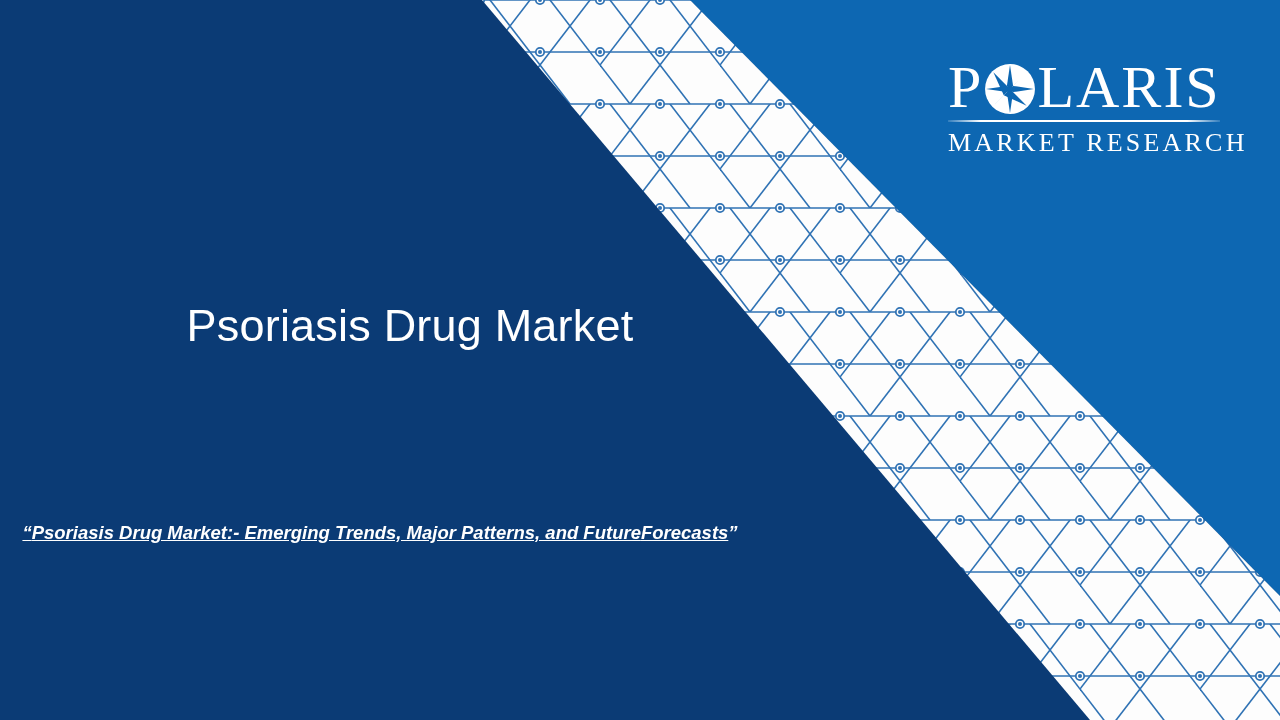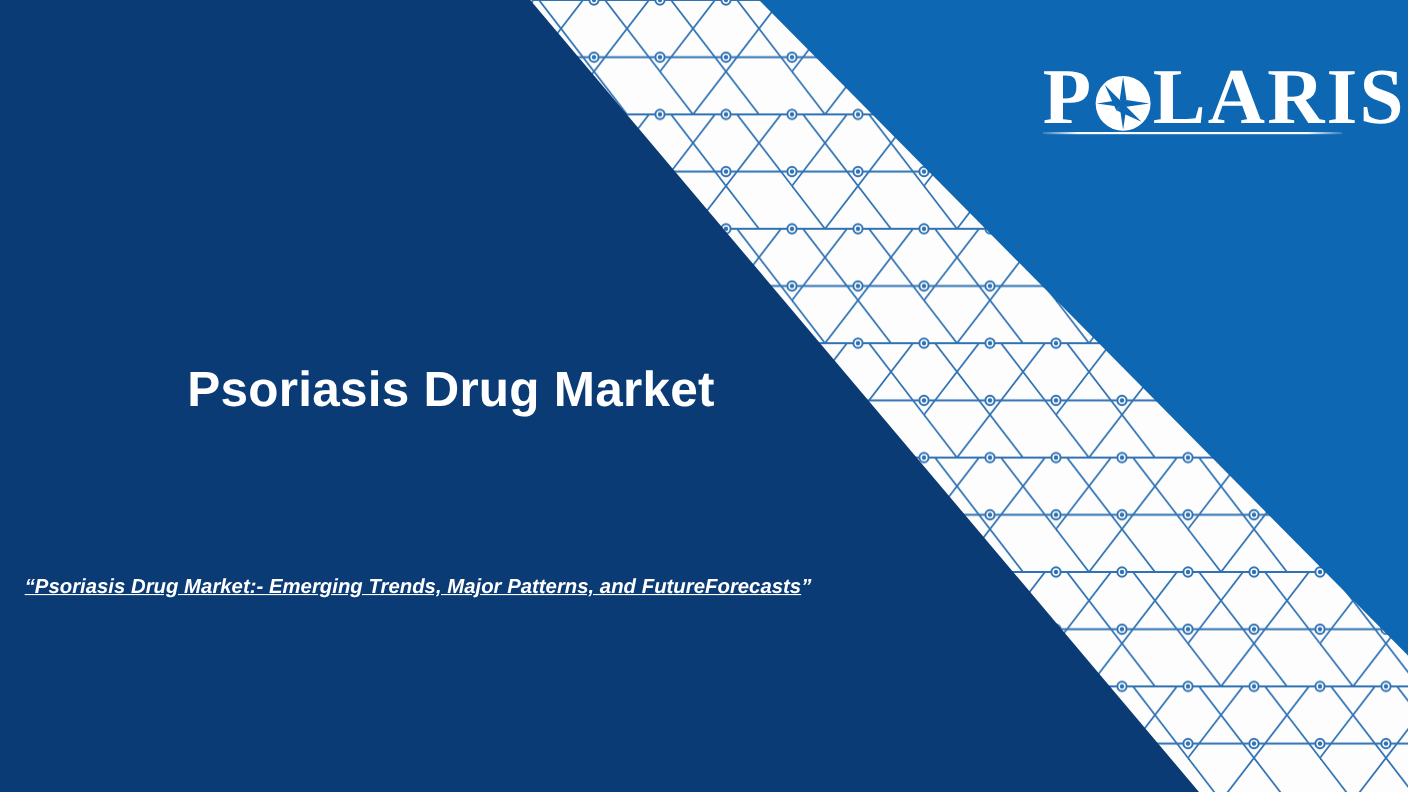--- a/index.html
+++ b/index.html
@@ -39,25 +39,24 @@
     height: 122px;
     text-align: center;
     user-select: none;
   }
   .logo-word {
     position: relative;
     height: 74px;
     line-height: 74px;
     white-space: nowrap;
     font-family: "Liberation Serif", serif;
-    font-size: 72px;
+    font-size: 60px;
     letter-spacing: 2px;
     color: #ffffff;
     text-align: center;
-    font-weight: bold;
   }
   .logo-word .seg {
     display: inline-block;
     vertical-align: middle;
   }
   .logo-star {
     display: inline-block;
     vertical-align: middle;
     width: 52px;
     height: 52px;
@@ -81,24 +80,23 @@
 
   
   .main-title {
     position: absolute;
     left: 0px;
     top: 300px;
     width: 820px;
     text-align: center;
     color: #ffffff;
     font-size: 45px;
-    font-weight: bold;
+    font-weight: normal;
     letter-spacing: 0.2px;
     line-height: 1.15;
-    margin-top: 28px;
   }
   .subtitle {
     position: absolute;
     left: 0px;
     top: 520px;
     width: 760px;
     text-align: center;
     color: #ffffff;
     font-size: 18.5px;
     font-weight: bold;
@@ -183,20 +181,21 @@
               <polygon points="82,18 58,42 50,50 58,42"></polygon>
               <polygon points="82,18 62,38 50,50 42,58"></polygon>
               <polygon points="18,18 42,42 50,50 38,62"></polygon>
               <polygon points="18,82 42,58 50,50 62,38"></polygon>
               <polygon points="82,82 58,58 50,50 38,62"></polygon>
             </g>
             <circle cx="50" cy="50" r="5.5" fill="#0d67b2"></circle>
           </svg></span><span class="seg">LARIS</span>
     </div>
     <div class="logo-rule"></div>
+    <div class="logo-sub">MARKET RESEARCH</div>
   </div>
 
   <div class="main-title">Psoriasis Drug Market</div>
 
   <div class="subtitle">
     <span class="u">“</span><span class="u">Psoriasis Drug Market:- Emerging Trends, Major Patterns, and Future</span><span class="u">Forecasts</span><span>”</span>
   </div>
 
 </div>
 

